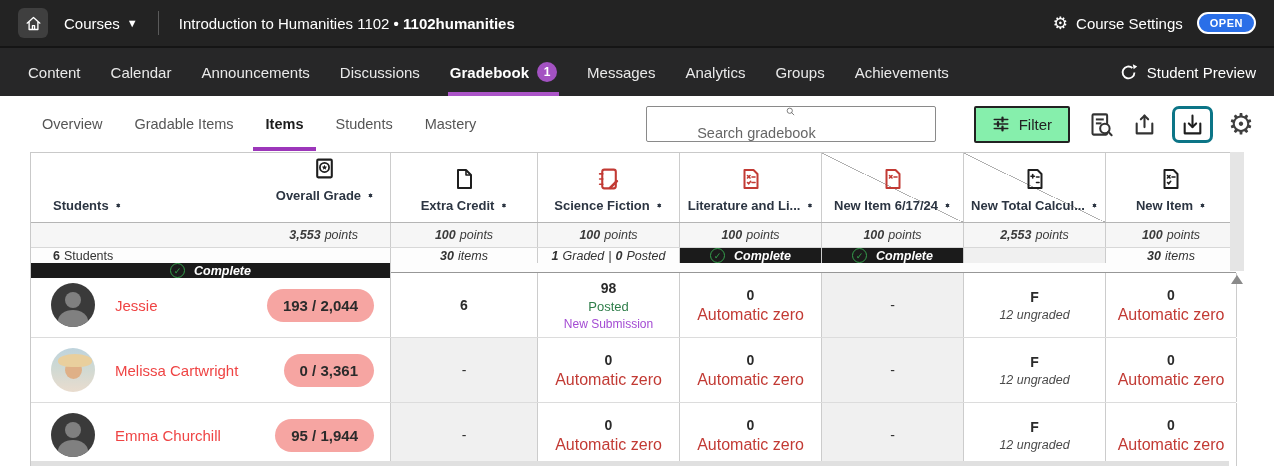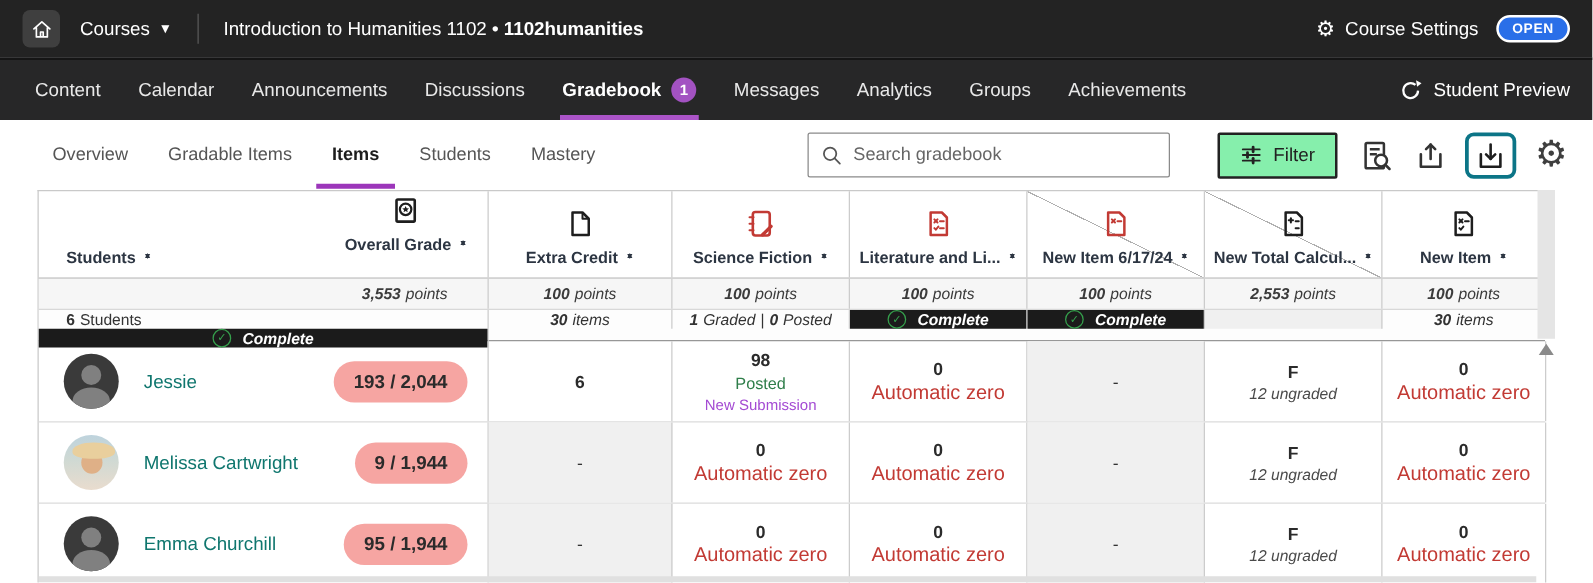--- a/index.html
+++ b/index.html
@@ -40,21 +40,21 @@
   
   .subnav { height:56px; background:#fff; display:flex; align-items:center;
     padding:0 18px 0 42px; }
   .sub-tabs { display:flex; align-items:center; gap:32px; height:100%;text-align:right; }
   .sub-tab { font-size:14.5px; color:#555; height:100%; display:flex;
     align-items:center; cursor:pointer; position:relative; }
   .sub-tab.active { color:#1d1d1d; font-weight:700; }
   .sub-tab.active::after { content:""; position:absolute; left:-13px; right:-13px;
     bottom:1px; height:4px; background:#9c36ba; }
   .search-box { margin-left:auto; width:290px; height:36px; border:1px solid #8a8a8a;
-    border-radius:2px; display:flex; align-items:center; padding:0 10px; gap:9px; }
+    border-radius:2px; display:flex; align-items:center; padding:0 10px; gap:9px;flex-direction:column; }
   .search-box input { border:none; outline:none; flex:1; font-size:14.5px;
     color:#333; font-family:inherit; }
   .search-box input::placeholder { color:#666; }
   .filter-btn { margin-left:38px; height:37px; border:2px solid #222; background:#86efac;
     border-radius:2px; display:flex; align-items:center; gap:9px; padding:0 16px;
     font-size:15px; color:#222; cursor:pointer; font-family:inherit; }
   .tool-icons { margin-left:16px; display:flex; align-items:center; gap:13px; }
   .tool-btn { display:flex; align-items:center; justify-content:center; cursor:pointer;
     color:#3a3a3a; background:none; border:none; padding:2px; }
   .tool-btn.highlight { border:3px solid #0c7587; border-radius:7px; padding:3px 5px; }
@@ -110,21 +110,21 @@
   .avatar { width:44px; height:44px; border-radius:50%; background:#3a3a3a;
     position:relative; overflow:hidden; flex:none; }
   .avatar::before { content:""; position:absolute; left:50%; top:9px; width:16px;
     height:16px; margin-left:-8px; border-radius:50%; background:#808080; }
   .avatar::after { content:""; position:absolute; left:50%; top:27px; width:30px;
     height:22px; margin-left:-15px; border-radius:50%; background:#808080; }
   .avatar.photo { background:linear-gradient(180deg,#bed3dd 0%,#cfd9d3 45%,#e9dcce 100%); }
   .avatar.photo::before { background:#dfb087; top:13px; width:17px; height:18px; }
   .avatar.photo::after { background:#e9cf9d; top:6px; width:34px; height:13px;
     border-radius:50% 50% 40% 40%; }
-  .stu-name { font-size:15px; color:#0f766e; }
+  .stu-name { font-size:15px; color:#ef4444; }
   .grade-pill { margin-left:auto; background:#f6a5a2; border-radius:19px;
     padding:8px 16px; font-size:15px; font-weight:700; color:#2b2b2b; cursor:pointer; }
   .g-cell { gap:3px; cursor:pointer; }
   .g-score { font-size:14px; font-weight:700; color:#2b2b2b; }
   .g-note { font-size:16px; color:#c23a34; }
   .g-posted { font-size:13px; color:#2f7e4a; }
   .g-link { font-size:12px; color:#a44bd3; }
   .g-dash { font-size:14px; color:#333; }
   .g-grade { font-size:14px; font-weight:700; color:#2b2b2b; }
   .g-ungraded { font-size:12.5px; font-style:italic; color:#4a4a4a; }
@@ -500,21 +500,21 @@
       <div class="cell g-cell">
         <span class="g-score">0</span>
         <span class="g-note">Automatic zero</span>
         </div>
     </div>
 
     <div class="grow stu-row">
       <div class="cell stu-cell">
         <span class="avatar photo"></span>
         <span class="stu-name">Melissa Cartwright</span>
-        <span class="grade-pill">9 / 1,944</span>
+        <span class="grade-pill">0 / 3,361</span>
       </div>
       <div class="cell g-cell empty-gray">
         <span class="g-dash">-</span>
         </div>
       <div class="cell g-cell">
         <span class="g-score">0</span>
         <span class="g-note">Automatic zero</span>
         </div>
       <div class="cell g-cell">
         <span class="g-score">0</span>

